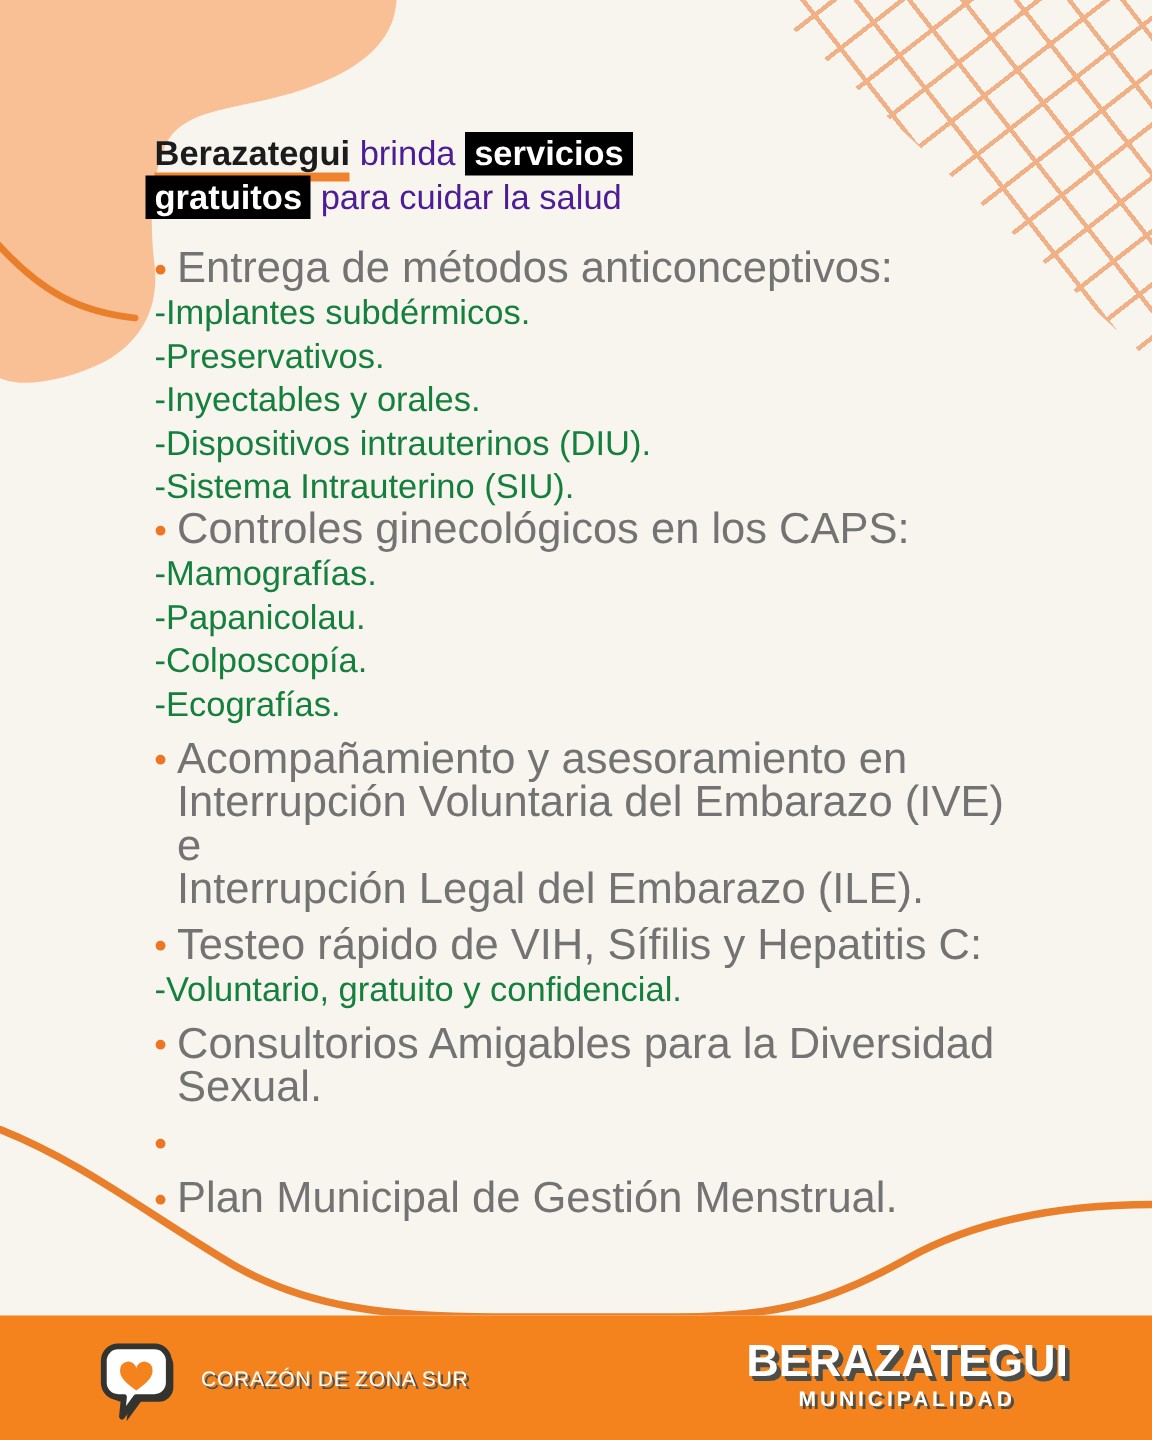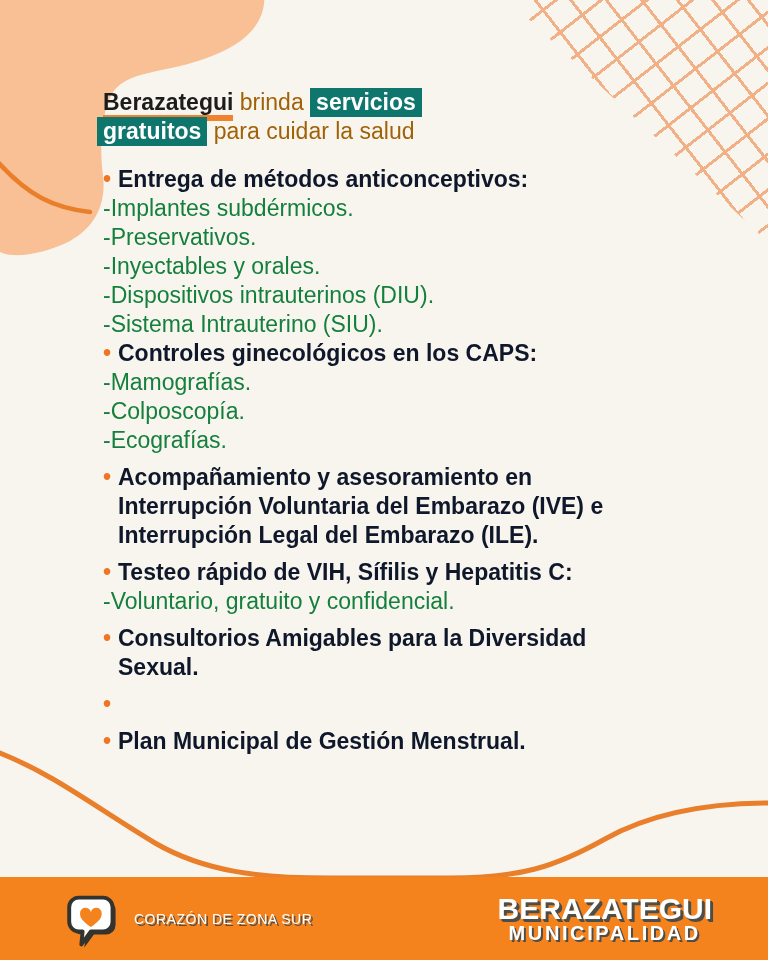--- a/index.html
+++ b/index.html
@@ -16,39 +16,39 @@
       repeating-linear-gradient(52deg,transparent 0 25px,#f1a97b 25px 28px),
       repeating-linear-gradient(142deg,transparent 0 25px,#f1a97b 25px 28px);
     clip-path:polygon(-2% 0,100% 0,100% 100%);
     opacity:.9;
   }
   .wave-bottom{position:absolute;left:0;top:745px;width:768px;height:132px;pointer-events:none;}
   
   .content{position:absolute;left:103px;top:88px;width:572px;color:#212121;}
   .intro{font-size:23px;line-height:29px;margin:0 0 19px 0;}
   .intro-line{white-space:nowrap;}
-  .seg-plain{color:#a16207;}
+  .seg-plain{color:#4c1d95;}
   .seg-bold-underline{
     font-weight:bold;color:#1c1c1c;
     border-bottom:6px solid #f1832e;padding-bottom:0px;
   }
   .seg-highlight{
-    background:#0f766e;color:#ffffff;font-weight:bold;
+    background:#000000;color:#ffffff;font-weight:bold;
     padding:1px 6px 2px 6px;
   }
   .intro-line > .seg-highlight:first-child{margin-left:-6px;}
   .section{margin:0;}
   .section.spaced{margin-top:8px;}
   .heading-row{display:flex;align-items:flex-start;}
   .bullet{
     color:#ee7521;font-weight:bold;font-size:23px;line-height:29px;
     width:15px;flex:0 0 15px;
   }
   .heading-text{
-    color:#0f172a;font-weight:bold;font-size:23px;line-height:29px;
+    color:#737373;font-weight:normal;font-size:29px;line-height:29px;
     white-space:pre-line;
   }
   .item{font-size:23px;line-height:29px;color:#15803d;}
   
   .footer{
     position:absolute;left:0;bottom:0;width:768px;height:83px;
     background:#f5831d;display:flex;align-items:center;
   }
   .footer-left{display:flex;align-items:center;margin-left:64px;}
   .bubble-icon{width:52px;height:60px;margin-top:4px;}
@@ -60,21 +60,21 @@
   }
   .footer-brand{
     position:absolute;right:56px;top:50%;transform:translateY(-50%);
     text-align:center;color:#ffffff;
   }
   .brand-1{
     font-weight:bold;font-size:30px;line-height:27px;letter-spacing:0px;
     text-shadow:2px 2px 0 #4e4e49,3px 3px 0 #4e4e49;
   }
   .brand-2{
-    font-weight:bold;font-size:20px;line-height:22px;letter-spacing:2.6px;
+    font-weight:bold;font-size:14px;line-height:22px;letter-spacing:2.6px;
     text-shadow:2px 2px 0 #4e4e49;
   }
 </style>
 </head>
 <body>
 
 <div class="poster">
 
   <svg class="blob-tl" viewBox="0 0 290 280" xmlns="http://www.w3.org/2000/svg">
     <path d="M0,-10 L264,-10 C268,24 244,45 204,59 C158,75 120,70 109,100
@@ -106,20 +106,21 @@
           <div class="item">-Inyectables y orales.</div>
           <div class="item">-Dispositivos intrauterinos (DIU).</div>
           <div class="item">-Sistema Intrauterino (SIU).</div>
         </div>
         <div class="section">
           <div class="heading-row">
             <span class="bullet">•</span>
             <span class="heading-text">Controles ginecológicos en los CAPS:</span>
           </div>
           <div class="item">-Mamografías.</div>
+          <div class="item">-Papanicolau.</div>
           <div class="item">-Colposcopía.</div>
           <div class="item">-Ecografías.</div>
         </div>
         <div class="section spaced">
           <div class="heading-row">
             <span class="bullet">•</span>
             <span class="heading-text">Acompañamiento y asesoramiento en
 Interrupción Voluntaria del Embarazo (IVE) e
 Interrupción Legal del Embarazo (ILE).</span>
           </div>

